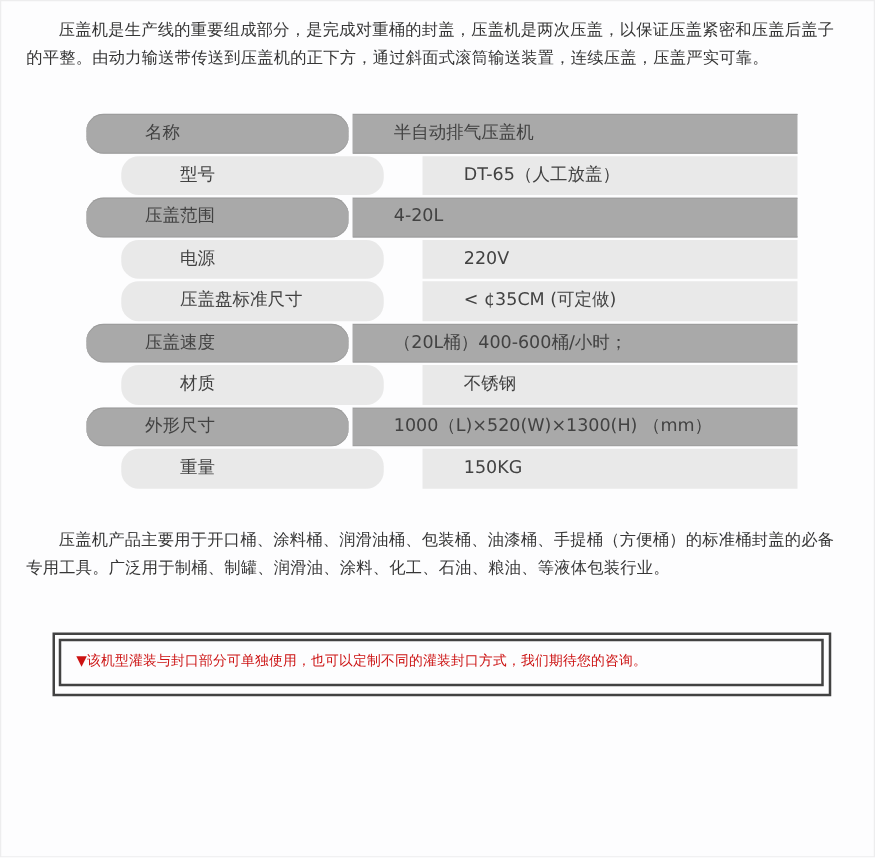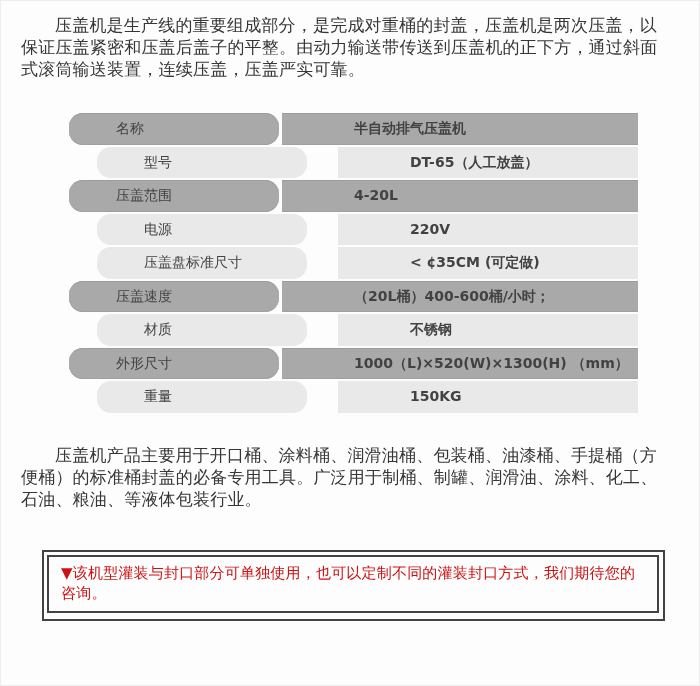--- a/index.html
+++ b/index.html
@@ -17,21 +17,21 @@
     box-sizing: border-box;
     width: 700px;
     height: 686px;
     border: 1px solid #ededee;
     background: #fdfdfe;
   }
   .para {
     margin: 0;
     padding: 13px 26px 0 20px;
     text-indent: 2em;
-    font-size: 17px;
+    font-size: 13px;
     line-height: 22px;
     color: #363636;
     letter-spacing: 0.2px;
   }
   .para2 {
     padding-top: 0;
     margin-top: 31px;
   }
   
   .spec-table {
@@ -53,38 +53,37 @@
     overflow: hidden;
   }
   .spec-label {
     width: 210px;
     padding-left: 47px;
     margin-right: 3px;
     border-radius: 14px;
   }
   .spec-value {
     flex: 1;
-    padding-left: 72px;
-    font-weight: bold;
+    padding-left: 33px;
   }
   .spec-row.dark  .spec-label, .spec-row.dark  .spec-value { background: #a9a9a9; box-shadow: inset 0 1px 0 #9d9d9d, inset 0 -1px 0 #a0a0a0; }
   .spec-row.light .spec-label, .spec-row.light .spec-value { background: #e9e9e9; margin-left: 28px; }
   
   .notice-outer {
     margin: 40px 34px 0 41px;
     border: 2px solid #424242;
   }
   .notice-inner {
     border: 2px solid #424242;
     margin: 3px 4px 6px 3px;
   }
   .notice-text {
     margin: 0;
     padding: 6px 14px 8px 12px;
-    font-size: 15px;
+    font-size: 11px;
     line-height: 20px;
     color: #cc1212;
     letter-spacing: 0.2px;
   }
 </style>
 </head>
 <body>
 
 <div class="page">
 

